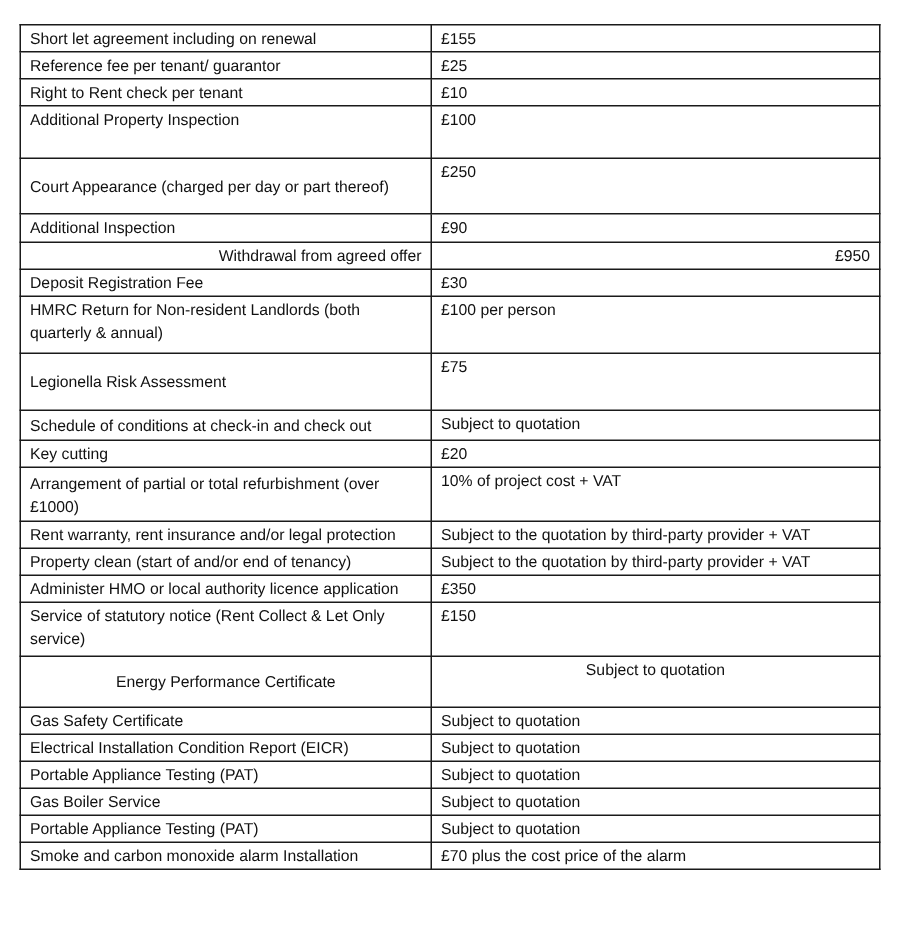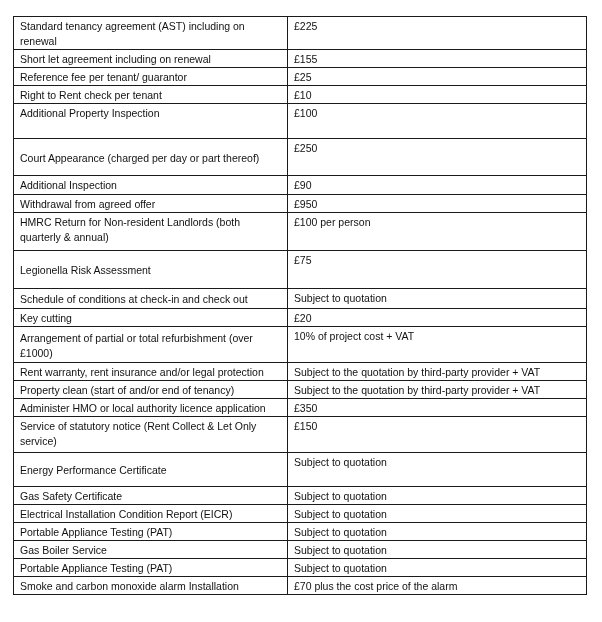--- a/index.html
+++ b/index.html
@@ -25,24 +25,20 @@
   .fee-table td.service { width: 261px; }
   .fee-table td.price { width: 286px; }
   .fee-table td.valign-bottom { vertical-align: bottom; padding-bottom: 1px; }
   .fee-table td.valign-middle { vertical-align: middle; }
 </style>
 </head>
 <body>
 
 <table class="fee-table">
   <tbody id="fee-body">
-      <tr style="height: 30px;">
-        <td class="service">Standard tenancy agreement (AST) including on renewal</td>
-        <td class="price">£225</td>
-      </tr>
       <tr style="height: 15px;">
         <td class="service">Short let agreement including on renewal</td>
         <td class="price">£155</td>
       </tr>
       <tr style="height: 15px;">
         <td class="service">Reference fee per tenant/ guarantor</td>
         <td class="price">£25</td>
       </tr>
       <tr style="height: 15px;">
         <td class="service">Right to Rent check per tenant</td>
@@ -53,23 +49,27 @@
         <td class="price">£100</td>
       </tr>
       <tr style="height: 37px;">
         <td class="service valign-middle">Court Appearance (charged per day or part thereof)</td>
         <td class="price">£250</td>
       </tr>
       <tr style="height: 15px;">
         <td class="service valign-bottom">Additional Inspection</td>
         <td class="price">£90</td>
       </tr>
-      <tr style="height: 15px;">
+      <tr style="height: 15px; text-align: right;">
         <td class="service">Withdrawal from agreed offer</td>
         <td class="price">£950</td>
+      </tr>
+      <tr style="height: 15px;">
+        <td class="service">Deposit Registration Fee</td>
+        <td class="price">£30</td>
       </tr>
       <tr style="height: 38px;">
         <td class="service">HMRC Return for Non-resident Landlords (both quarterly &amp; annual)</td>
         <td class="price">£100 per person</td>
       </tr>
       <tr style="height: 38px;">
         <td class="service valign-middle">Legionella Risk Assessment</td>
         <td class="price">£75</td>
       </tr>
       <tr style="height: 20px;">
@@ -93,21 +93,21 @@
         <td class="price">Subject to the quotation by third-party provider + VAT</td>
       </tr>
       <tr style="height: 18px;">
         <td class="service">Administer HMO or local authority licence application</td>
         <td class="price">£350</td>
       </tr>
       <tr style="height: 36px;">
         <td class="service">Service of statutory notice (Rent Collect &amp; Let Only service)</td>
         <td class="price">£150</td>
       </tr>
-      <tr style="height: 34px;">
+      <tr style="height: 34px; text-align: center;">
         <td class="service valign-middle">Energy Performance Certificate</td>
         <td class="price">Subject to quotation</td>
       </tr>
       <tr style="height: 18px;">
         <td class="service">Gas Safety Certificate</td>
         <td class="price">Subject to quotation</td>
       </tr>
       <tr style="height: 18px;">
         <td class="service">Electrical Installation Condition Report (EICR)</td>
         <td class="price">Subject to quotation</td>

